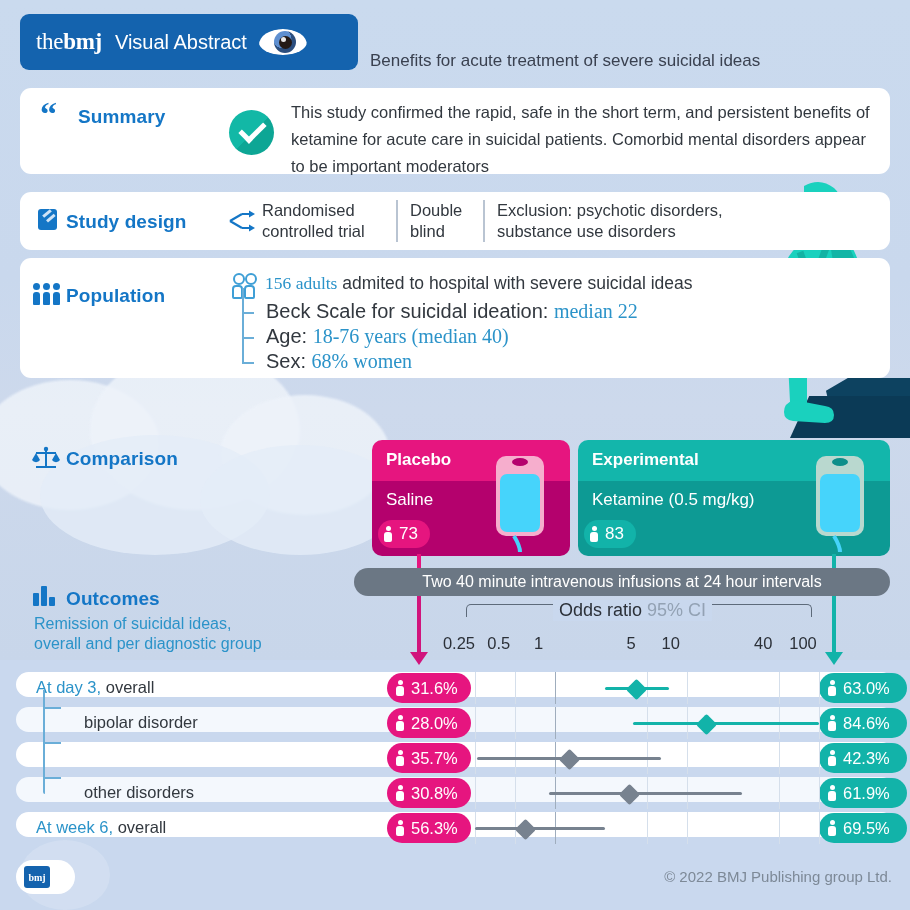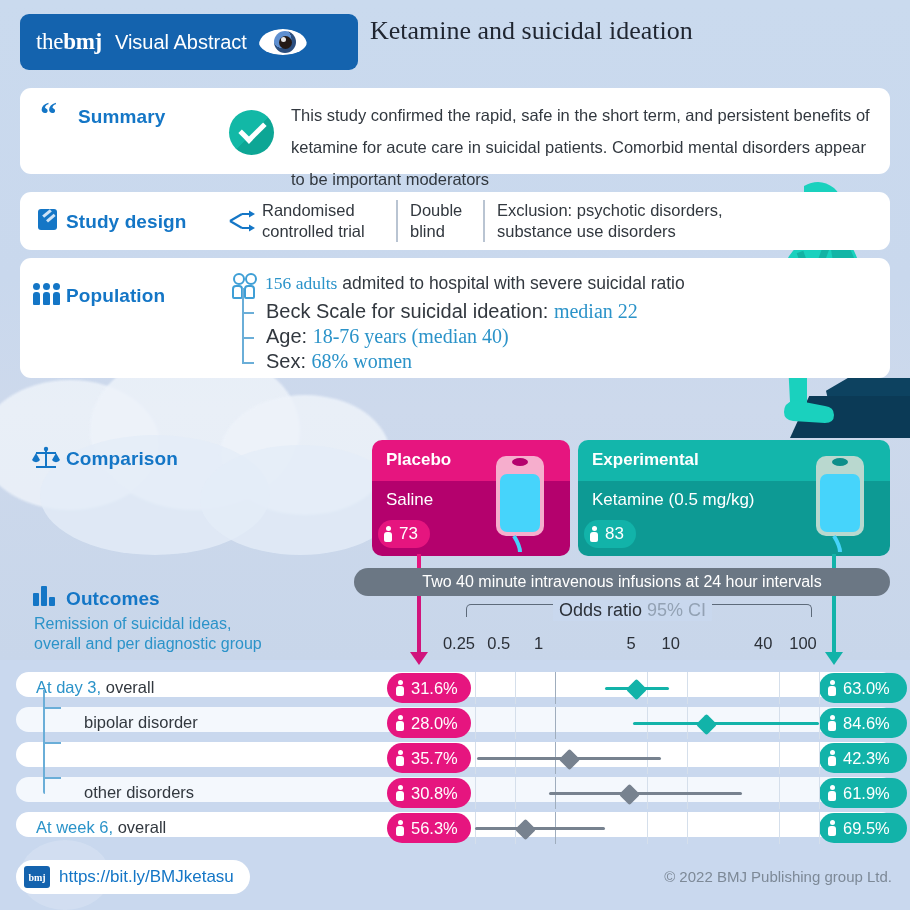--- a/index.html
+++ b/index.html
@@ -49,21 +49,21 @@
 
   
   .p-summary{left:20px;top:88px;width:870px;height:86px;}
   .sum-lab{position:absolute;left:78px;top:106px;}
   .quote{position:absolute;left:40px;top:104px;font-size:34px;line-height:20px;color:#1476c6;
     font-family:"Liberation Serif", serif;font-weight:700;}
   .check{position:absolute;left:229px;top:110px;width:45px;height:45px;border-radius:50%;
     background:linear-gradient(135deg,#12b8a6 0 52%,#0da695 52% 100%);}
   .check:after{content:"";position:absolute;left:11px;top:12px;width:20px;height:10px;
     border-left:5px solid #fff;border-bottom:5px solid #fff;transform:rotate(-45deg);}
-  .sum-text{position:absolute;left:291px;top:99px;width:580px;font-size:16.5px;line-height:32px;color:#32383f;}
+  .sum-text{position:absolute;left:291px;top:99px;width:580px;font-size:16.5px;line-height:27px;color:#32383f;}
 
   
   .p-design{left:20px;top:192px;width:870px;height:58px;}
   .des-lab{position:absolute;left:66px;top:211px;}
   .pencil{position:absolute;left:38px;top:209px;width:19px;height:21px;background:#1476c6;
     border-radius:3px;}
   .pencil:after{content:"";position:absolute;left:4px;top:3px;width:10px;height:3px;background:#cfe3f6;
     transform:rotate(-40deg);box-shadow:0 6px 0 #cfe3f6;}
   .split{position:absolute;left:228px;top:208px;width:28px;height:26px;}
   .dv{position:absolute;width:1.5px;background:#b9c4d2;top:200px;height:42px;}
@@ -200,21 +200,21 @@
   <div class="hdr">
     <div class="bmjlogo"><span>the</span><b>bmj</b></div>
     <div class="hdr-va">Visual Abstract</div>
     <div class="eye">
       <div class="white"></div>
         <div class="iris"></div>
         <div class="pupil"></div>
         <div class="glint"></div>
     </div>
   </div>
-  <div class="title">Ketamine and suicidal ideation</div>
+  <div class="subtitle">Benefits for acute treatment of severe suicidal ideas</div>
 
   <div class="panel p-summary"></div>
   <div class="quote">“</div>
   <div class="sect-label sum-lab">Summary</div>
   <div class="check"></div>
   <div class="sum-text">This study confirmed the rapid, safe in the short term, and persistent benefits of ketamine for acute care in suicidal patients. Comorbid mental disorders appear to be important moderators</div>
 
   <div class="panel p-design"></div>
   <div class="pencil"></div>
   <div class="sect-label des-lab">Study design</div>
@@ -245,21 +245,21 @@
       <b style="left:20px"></b>
   </div>
   <div class="sect-label pop-lab">Population</div>
   <div class="pop-people">
     <div class="h" style="left:1px"></div>
       <div class="b" style="left:0"></div>
     <div class="h" style="left:13px"></div>
       <div class="b" style="left:12px"></div>
   </div>
   <div class="pop-l1">
-    <span class="hl-s">156 adults</span><span> admited to hospital with severe suicidal ratio</span>
+    <span class="hl-s">156 adults</span><span> admited to hospital with severe suicidal ideas</span>
   </div>
   <div class="pop-rows">
     <div class="pop-row">
       <span class="tick"></span><span>Beck Scale for suicidal ideation: </span><span class="hl-s">median 22</span>
     </div>
     <div class="pop-row">
       <span class="tick"></span><span>Age: </span><span class="hl-s">18-76 years (median 40)</span>
     </div>
     <div class="pop-row">
       <span class="tick"></span><span>Sex: </span><span class="hl-s">68% women</span>
@@ -494,17 +494,16 @@
 
   <div class="treelines">
     <div class="v"></div>
     <div class="h" style="top:17px"></div>
     <div class="h" style="top:52px"></div>
     <div class="h" style="top:87px"></div>
   </div>
 
   <div class="foot-pill">
     <div class="foot-logo">bmj</div>
-    <div class="foot-url">https://bit.ly/BMJketasu</div>
   </div>
   <div class="copyright">© 2022 BMJ Publishing group Ltd.</div>
 
 </div>
 
 </body></html>

